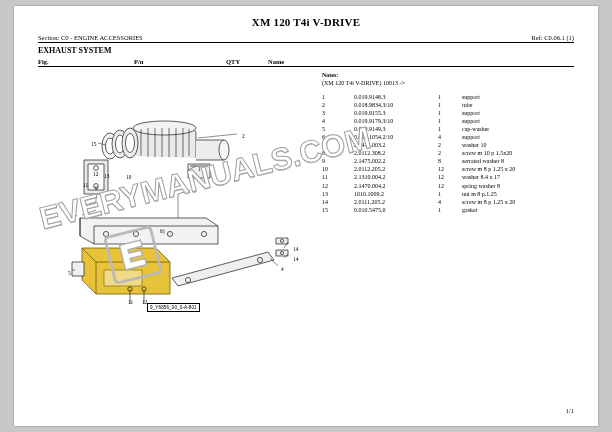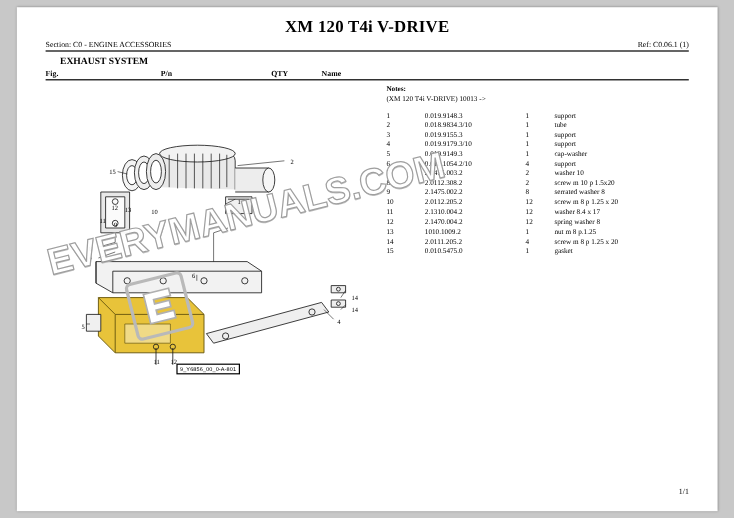--- a/index.html
+++ b/index.html
@@ -13,34 +13,34 @@
     position:absolute;
     left:14px;top:6px;
     width:584px;height:420px;
     background:#ffffff;
     box-shadow:0 0 2px rgba(0,0,0,.35);
     overflow:hidden;
   }
   .title{
     position:absolute;top:10px;left:0;width:100%;
     text-align:center;
-    font-size:14px;font-weight:bold;
+    font-size:11px;font-weight:bold;
     letter-spacing:.2px;
   }
   .hdr-row{
     position:absolute;top:28px;left:24px;width:536px;
     font-size:6.5px;
   }
   .hdr-left{position:absolute;left:0;top:0;}
   .hdr-right{position:absolute;right:0;top:0;}
   .hdr-rule{
     position:absolute;top:36px;left:24px;width:536px;height:1px;background:#000;
   }
   .section-title{
-    position:absolute;top:40px;left:36px;
+    position:absolute;top:40px;left:24px;
     font-size:8px;font-weight:bold;
   }
   .tbl-head{
     position:absolute;top:52px;left:24px;width:536px;
     font-size:6.5px;font-weight:bold;
   }
   .tbl-head .c-fig{position:absolute;left:0;}
   .tbl-head .c-pn{position:absolute;left:96px;}
   .tbl-head .c-qty{position:absolute;left:188px;}
   .tbl-head .c-name{position:absolute;left:230px;}

